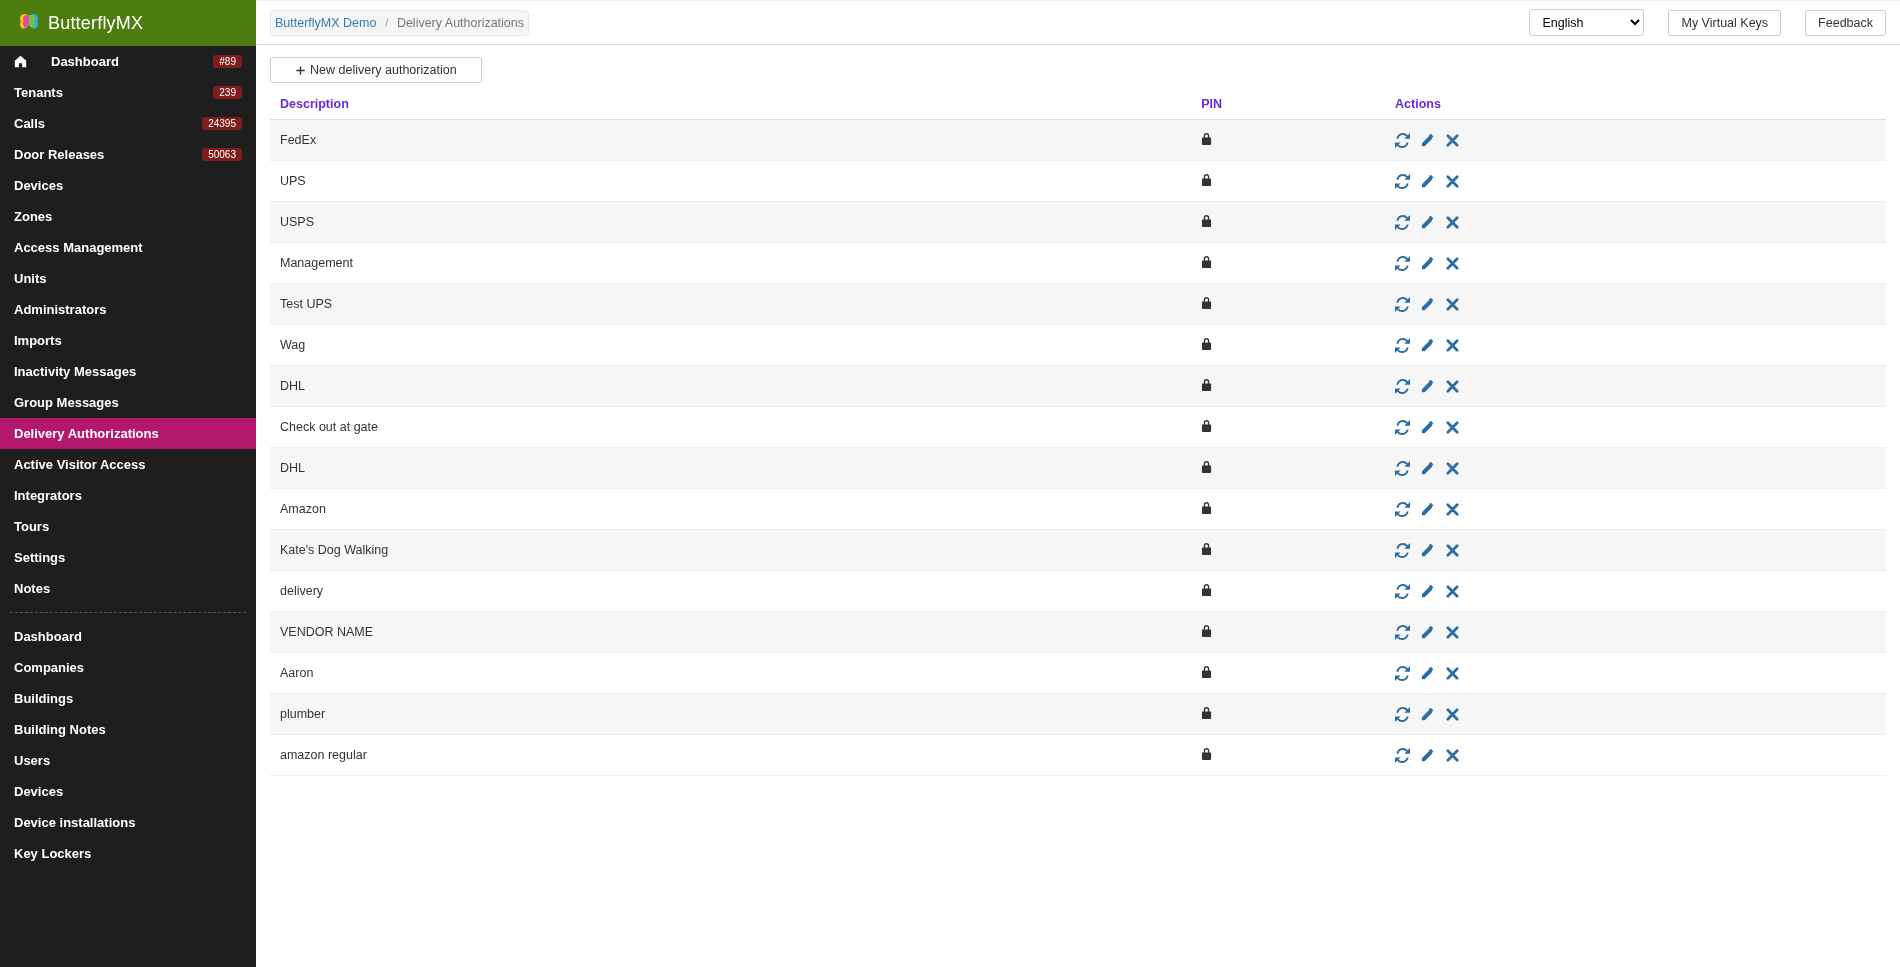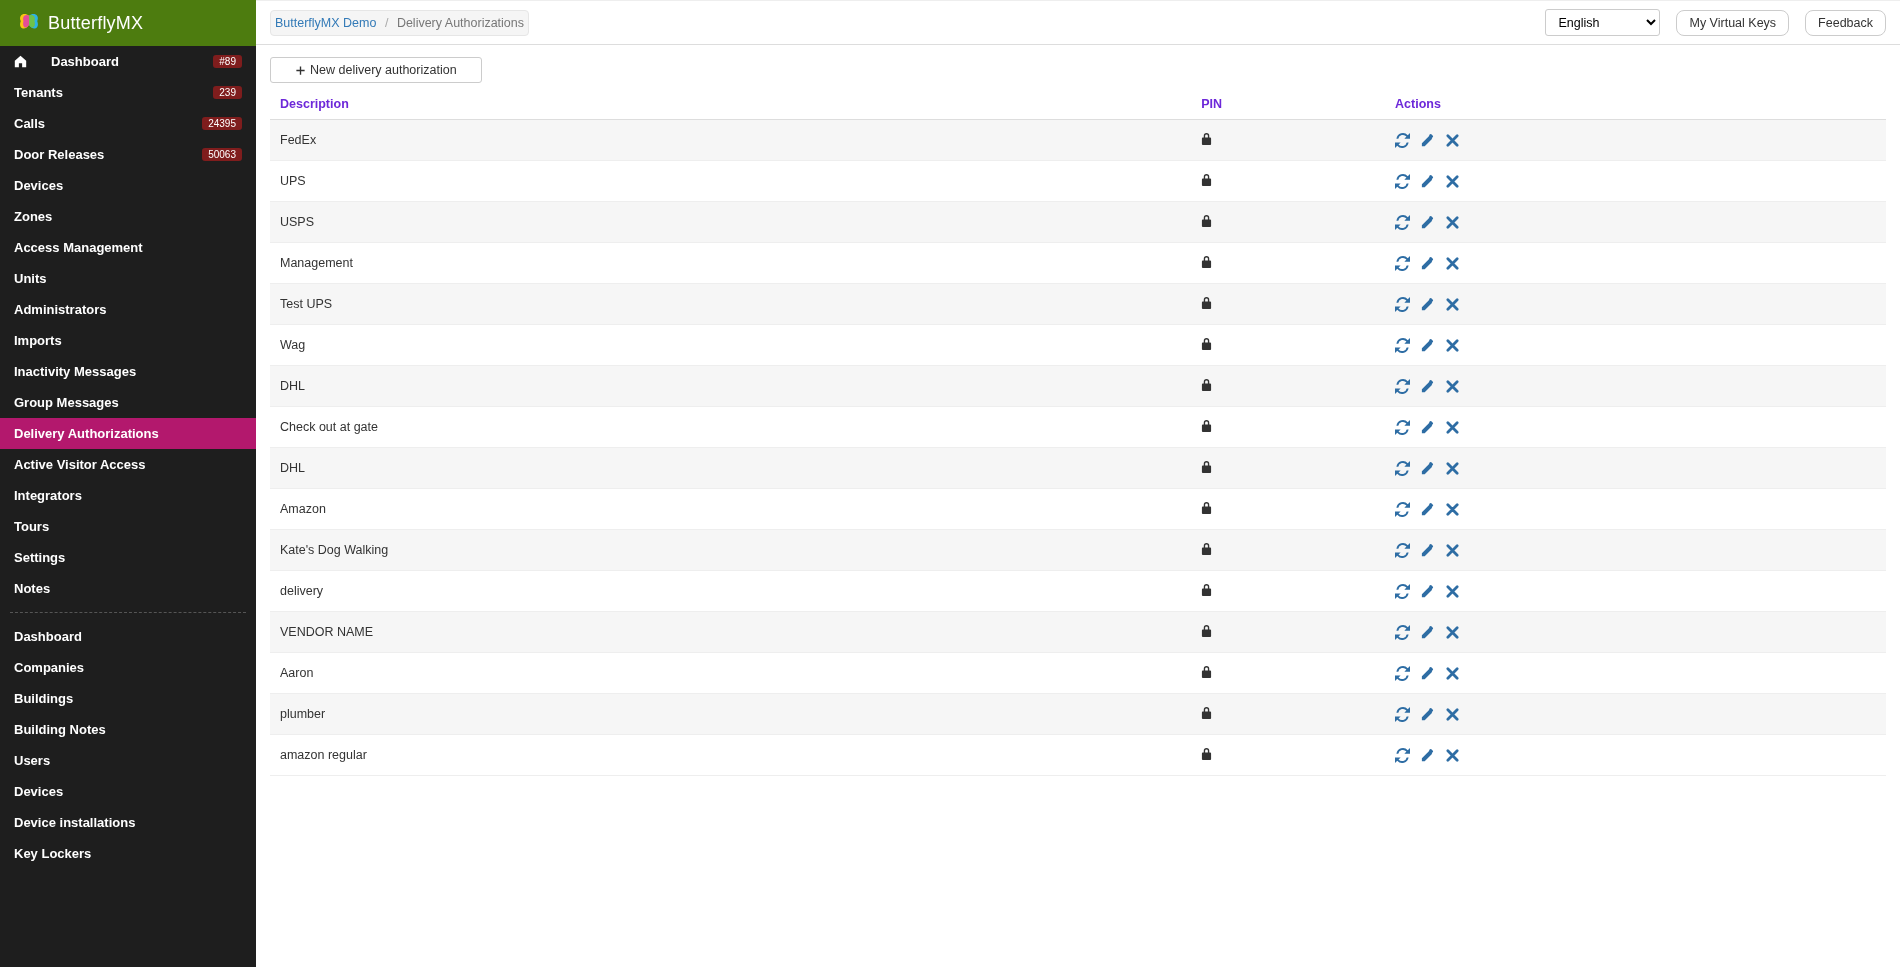--- a/index.html
+++ b/index.html
@@ -19,23 +19,23 @@
 .nav-divider { border:none; border-top:1px dashed #555; margin:8px 10px; }
 .home-icon { width:13px; height:13px; }
 
 
 .main { flex:1; display:flex; flex-direction:column; }
 .topbar { display:flex; justify-content:space-between; align-items:center; padding:8px 14px; border-bottom:1px solid #ddd; border-top:1px solid #eee; }
 .breadcrumb { background:#f5f5f5; border:1px solid #e6e6e6; border-radius:4px; padding:5px 4px; font-size:12.5px; }
 .breadcrumb a { color:#337ab7; text-decoration:none; }
 .breadcrumb .sep { color:#aaa; margin:0 5px; }
 .breadcrumb .current { color:#777; }
-.top-controls { display:flex; gap:16px; align-items:center; }
+.top-controls { display:flex; gap:24px; align-items:center; }
 .lang-select { border:1px solid #ccc; background:#fff; padding:4px 8px; border-radius:3px; font-size:12.5px; height:27px; min-width:115px; }
-.btn-outline { border:1px solid #ccc; background:#fff; padding:5px 12px; border-radius:8px; font-size:12.5px; color:#333; cursor:pointer; }
+.btn-outline { border:1px solid #ccc; background:#fff; padding:5px 12px; border-radius:2px; font-size:12.5px; color:#333; cursor:pointer; }
 
 .content { padding:12px 14px 30px 14px; }
 .btn-new { border:1px solid #ccc; background:#fff; padding:5px 24px; border-radius:3px; font-size:12.5px; color:#333; cursor:pointer; display:inline-flex; align-items:center; gap:4px; margin-bottom:6px; }
 .plus-icon { width:11px; height:11px; }
 
 table.tbl { width:100%; border-collapse:collapse; font-size:12.5px; }
 .tbl th { text-align:left; font-weight:700; padding:8px 10px; border-bottom:1px solid #ddd; color:#6d28d9; }
 .tbl td { padding:12px 10px; border-bottom:1px solid #eee; vertical-align:middle; }
 .tbl tbody tr:nth-child(odd) { background:#f6f6f6; }
 .col-desc { width:57%; }

